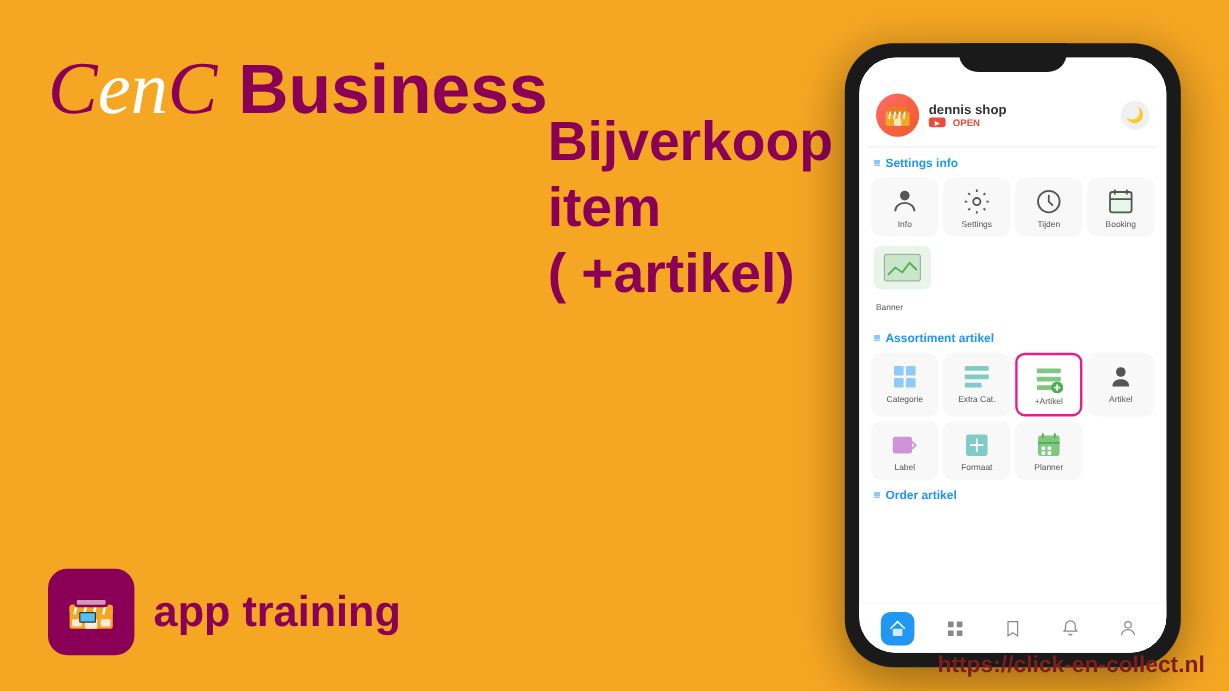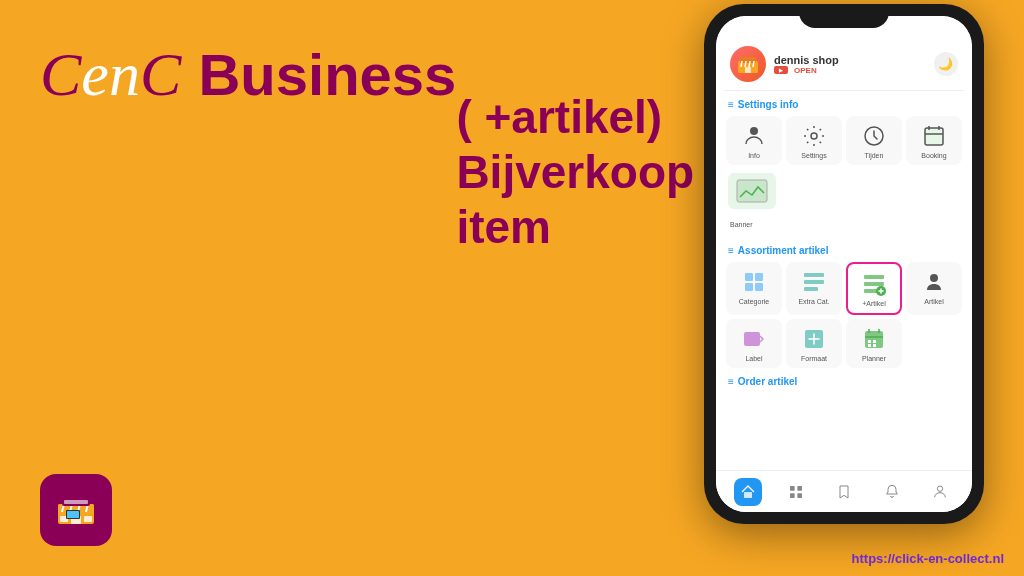--- a/index.html
+++ b/index.html
@@ -91,21 +91,21 @@
     .badge-text {
       font-size: 36px;
       font-weight: 800;
       color: #8B0057;
     }
 
     
     .phone-container {
       position: absolute;
       right: 20px;
-      top: 4px;
+      top: 36px;
       width: 300px;
       height: 530px;
     }
 
     .phone-outer {
       width: 280px;
       height: 520px;
       background: #1a1a1a;
       border-radius: 40px;
       position: relative;
@@ -313,36 +313,36 @@
 
     .nav-icon-active {
       background: #2196F3;
     }
 
     
     .bottom-url {
       position: absolute;
       bottom: 10px;
       right: 20px;
-      font-size: 13px;
-      color: #6d28d9;
+      font-size: 19px;
+      color: #7f1d1d;
       font-weight: 600;
     }
   </style>
 </head>
 <body>
 
 <div class="left-section">
   <div class="brand-title">
     <span class="brand-c">C</span><span class="brand-en">en</span><span class="brand-c">C</span>&nbsp;<span class="brand-business">Business</span>
   </div>
 
   <div class="main-text">
+    <div>Bijverkoop item</div>
     <div>( +artikel)</div>
-    <div>Bijverkoop item</div>
   </div>
 </div>
 
 <div class="bottom-badge">
   <div class="badge-icon">
     <svg viewBox="0 0 44 44" fill="none" xmlns="http://www.w3.org/2000/svg">
 
       <rect x="4" y="16" width="36" height="20" rx="2" fill="#F5A623"></rect>
       <rect x="4" y="16" width="36" height="8" rx="2" fill="#F5A623"></rect>
 
@@ -357,20 +357,21 @@
 
       <rect x="30" y="28" width="8" height="6" rx="1" fill="white" opacity="0.8"></rect>
 
       <rect x="8" y="10" width="28" height="8" rx="2" fill="#8B0057"></rect>
       <rect x="10" y="12" width="24" height="4" rx="1" fill="white" opacity="0.6"></rect>
 
       <rect x="12" y="22" width="14" height="9" rx="1" fill="#333"></rect>
       <rect x="13" y="23" width="12" height="7" rx="0.5" fill="#4FC3F7"></rect>
     </svg>
   </div>
+  <div class="badge-text">app training</div>
 </div>
 
 <div class="phone-container">
   <div class="phone-outer">
     <div class="phone-notch"></div>
     <div class="phone-screen">
       <div class="app-content">
 
         <div class="app-header">
           <div class="shop-avatar">

